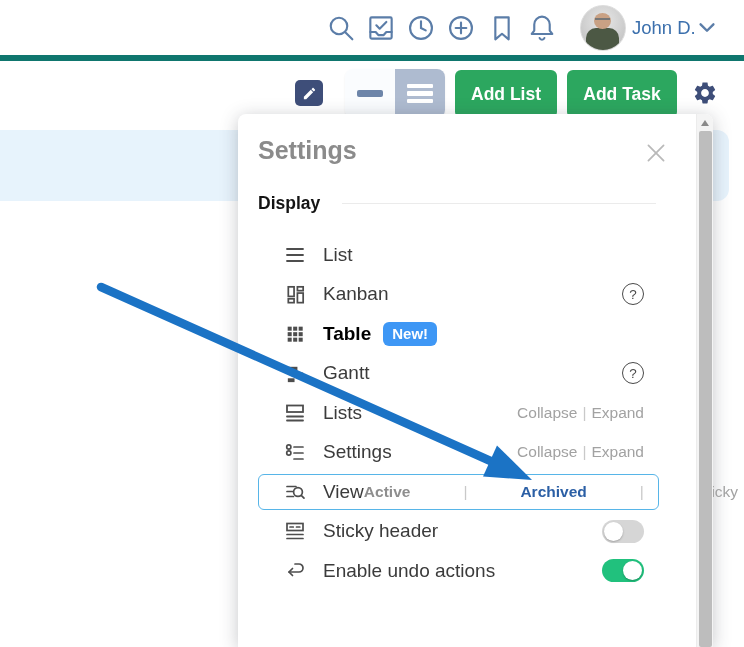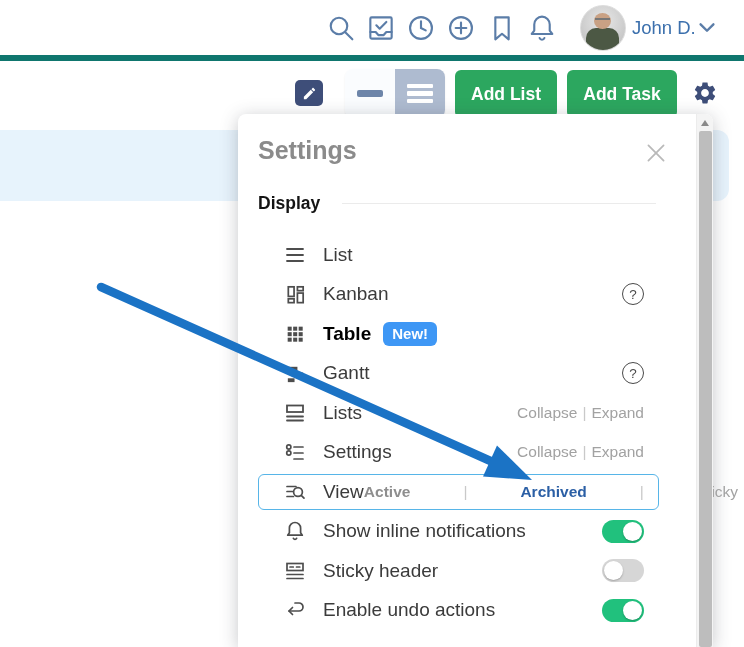--- a/index.html
+++ b/index.html
@@ -316,34 +316,20 @@
         <span class="rlabel">View</span>
         <span class="right filterset" style="margin-right:11px;">
           <span class="f-active">Active</span>
           <span class="sep">|</span>
           <span class="f-archived">Archived</span>
           <span class="sep">|</span>
           <span class="f-deleted">Sticky</span>
         </span>
       </div>
 
-      <div class="row">
-        <span class="ric">
-          <svg width="24" height="24" viewBox="0 0 24 24" fill="none" stroke="#4d4d4d" stroke-width="1.7" stroke-linecap="round" stroke-linejoin="round">
-            <path d="M12 3.5a5.6 5.6 0 0 0-5.6 5.6v4.7l-1.7 2.4h14.6l-1.7-2.4V9.1A5.6 5.6 0 0 0 12 3.5z"></path>
-            <path d="M10.4 19.3a1.8 1.8 0 0 0 3.2 0"></path>
-          </svg>
-        </span>
-        <span class="rlabel">Show inline notifications</span>
-        <span class="right">
-          <span class="toggle" data-state="on">
-              <span class="knob"></span>
-            </span>
-        </span>
-      </div>
 
       <div class="row">
         <span class="ric">
           <svg width="24" height="24" viewBox="0 0 24 24" fill="none" stroke="#4d4d4d" stroke-width="1.7" stroke-linecap="round">
             <rect x="4" y="4.5" width="16" height="7"></rect>
             <line x1="7" y1="8" x2="10.3" y2="8"></line>
               <line x1="13.5" y1="8" x2="16.8" y2="8"></line>
             <line x1="4" y1="15.5" x2="20" y2="15.5"></line>
               <line x1="4" y1="19.5" x2="20" y2="19.5"></line>
           </svg>

